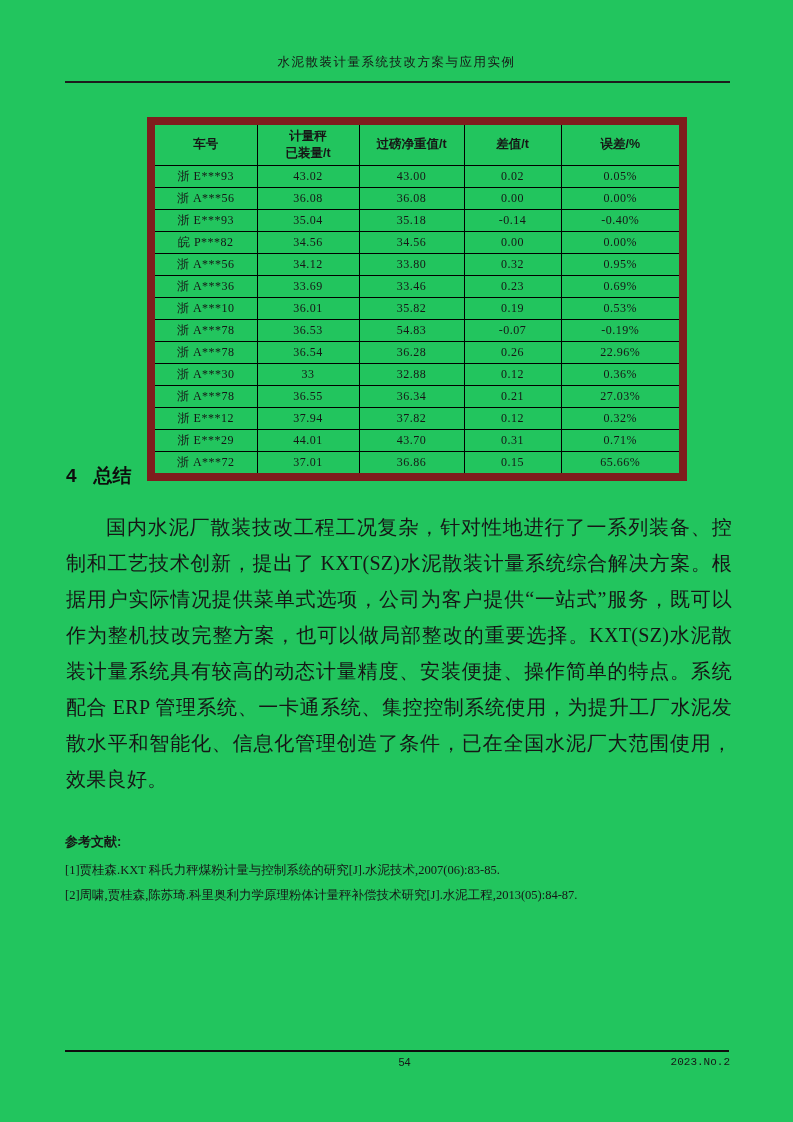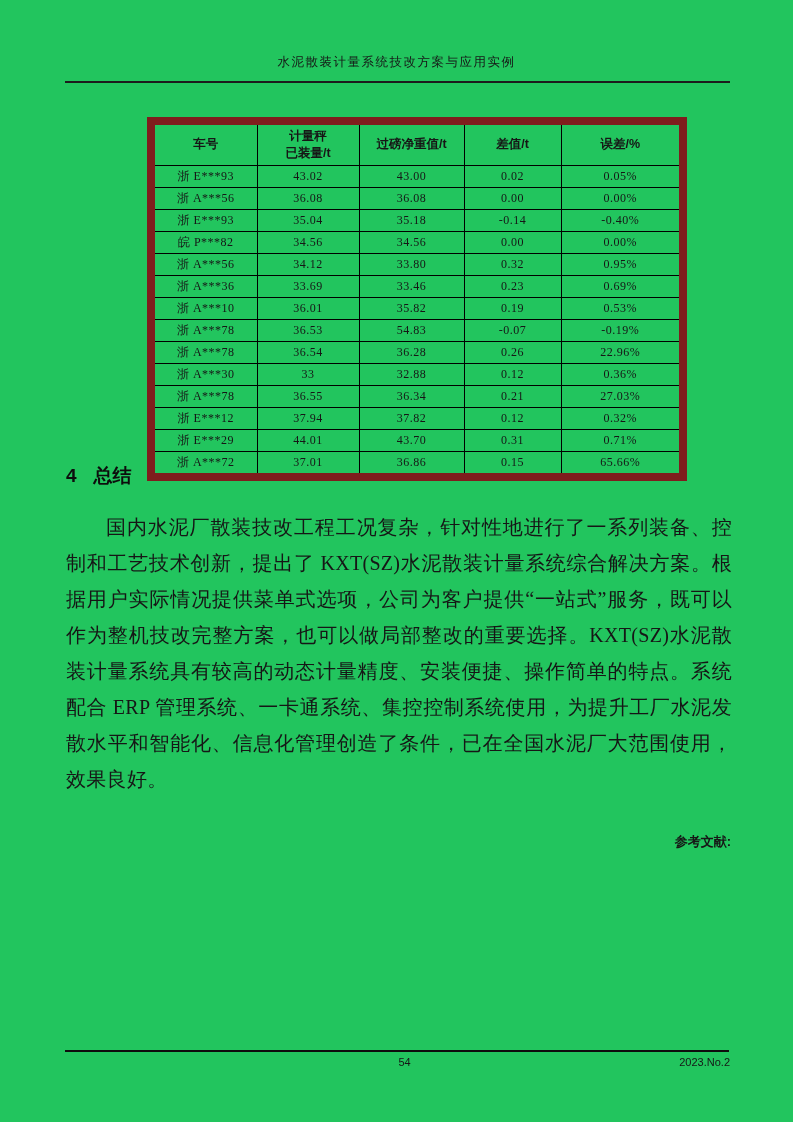--- a/index.html
+++ b/index.html
@@ -85,21 +85,20 @@
     text-align: justify;
     text-indent: 2em;
     letter-spacing: 0.3px;
   }
 
   
   .references {
     position: absolute;
     top: 833px; left: 65px;
     width: 666px;
-    text-align: right;
   }
   .ref-heading {
     font-family: "Liberation Sans", "DejaVu Sans", sans-serif;
     font-size: 13px;
     font-weight: bold;
     margin-bottom: 7px;
   }
   .ref-item {
     font-size: 12.5px;
     line-height: 25px;
@@ -116,21 +115,21 @@
     position: absolute;
     top: 1056px; left: 8px;
     width: 100%;
     text-align: center;
     font-family: "Liberation Sans", "DejaVu Sans", sans-serif;
     font-size: 11px;
   }
   .issue-label {
     position: absolute;
     top: 1056px; right: 63px;
-    font-family: Liberation Sans, sans-serif;
+    font-family: Liberation Mono, monospace;
     font-size: 11px;
   }
 </style>
 </head>
 <body>
 
 <div class="page">
 
   <div class="header-title">水泥散装计量系统技改方案与应用实例</div>
   <div class="header-rule"></div>
@@ -256,19 +255,23 @@
   </table>
 
   <h2 class="section-heading">
     <span class="section-number">4</span><span>总结</span>
   </h2>
 
   <p class="body-paragraph">国内水泥厂散装技改工程工况复杂，针对性地进行了一系列装备、控制和工艺技术创新，提出了 KXT(SZ)水泥散装计量系统综合解决方案。根据用户实际情况提供菜单式选项，公司为客户提供“一站式”服务，既可以作为整机技改完整方案，也可以做局部整改的重要选择。KXT(SZ)水泥散装计量系统具有较高的动态计量精度、安装便捷、操作简单的特点。系统配合 ERP 管理系统、一卡通系统、集控控制系统使用，为提升工厂水泥发散水平和智能化、信息化管理创造了条件，已在全国水泥厂大范围使用，效果良好。</p>
 
   <div class="references">
     <div class="ref-heading">参考文献:</div>
+    <div id="ref-list">
+        <div class="ref-item">[1]贾桂森.KXT 科氏力秤煤粉计量与控制系统的研究[J].水泥技术,2007(06):83-85.</div>
+        <div class="ref-item">[2]周啸,贾桂森,陈苏琦.科里奥利力学原理粉体计量秤补偿技术研究[J].水泥工程,2013(05):84-87.</div>
+      </div>
   </div>
 
   <div class="footer-rule"></div>
   <div class="page-number">54</div>
   <div class="issue-label">2023.No.2</div>
 
 </div>
 
 </body></html>

